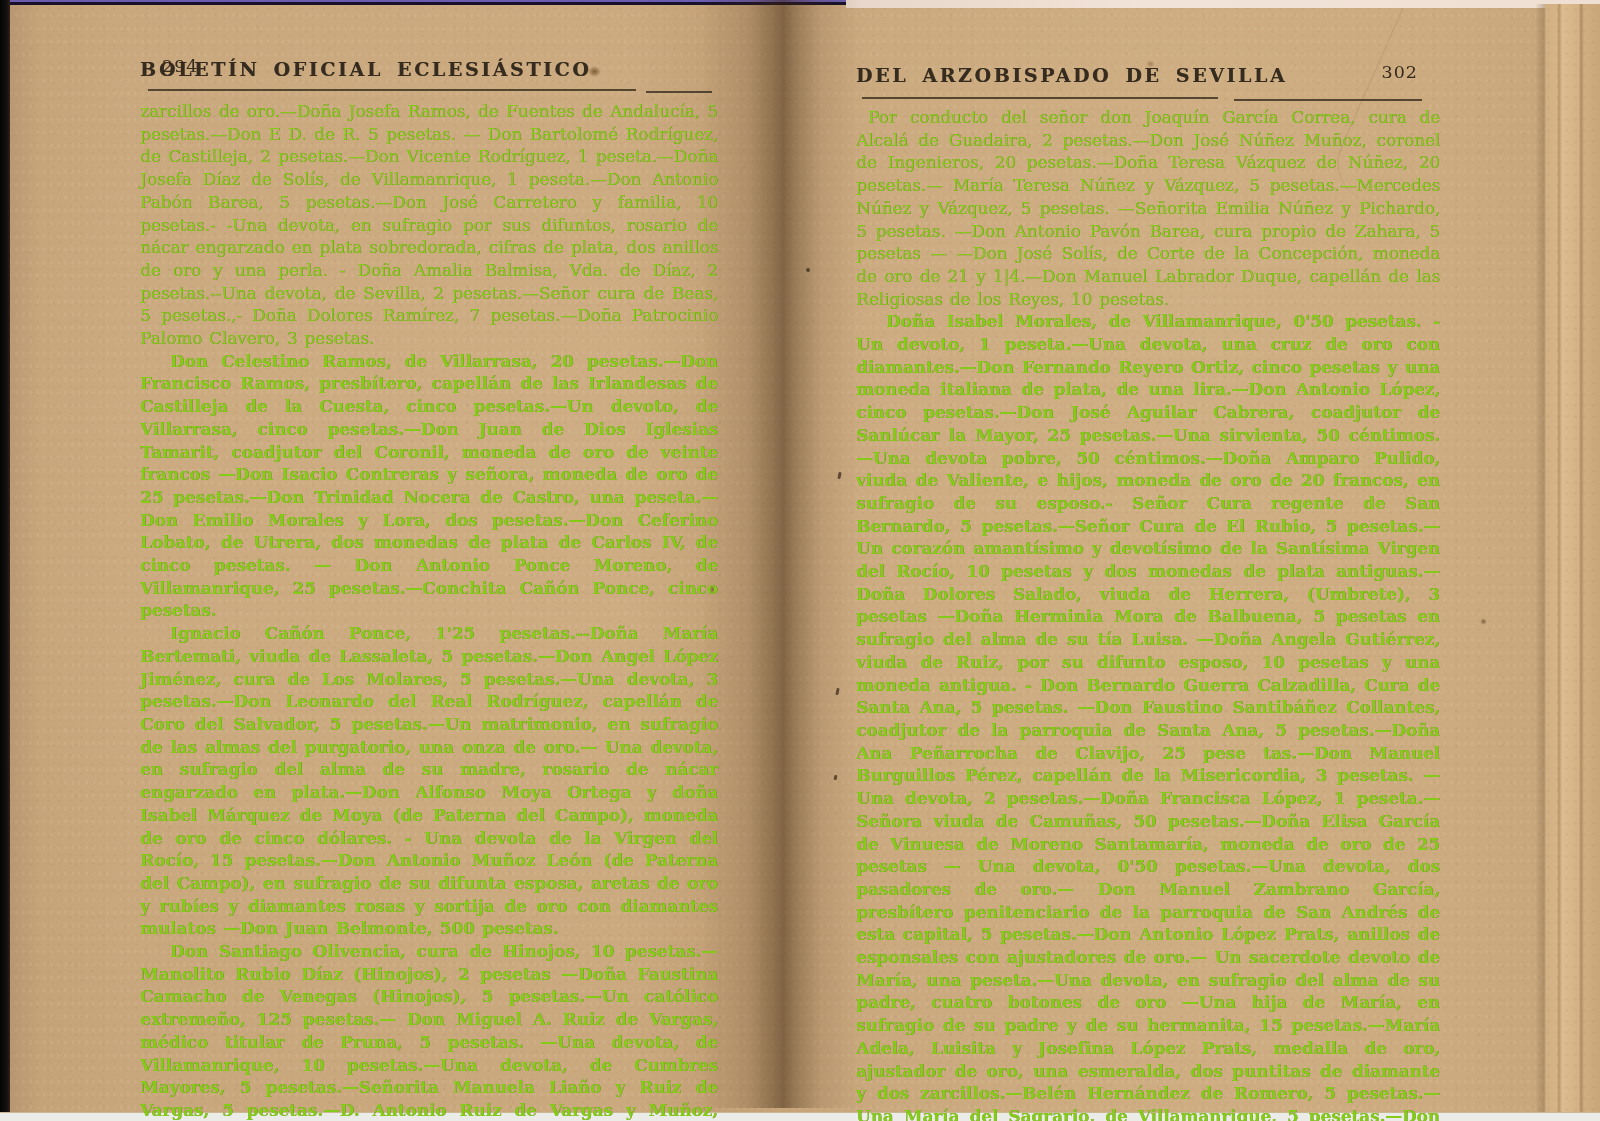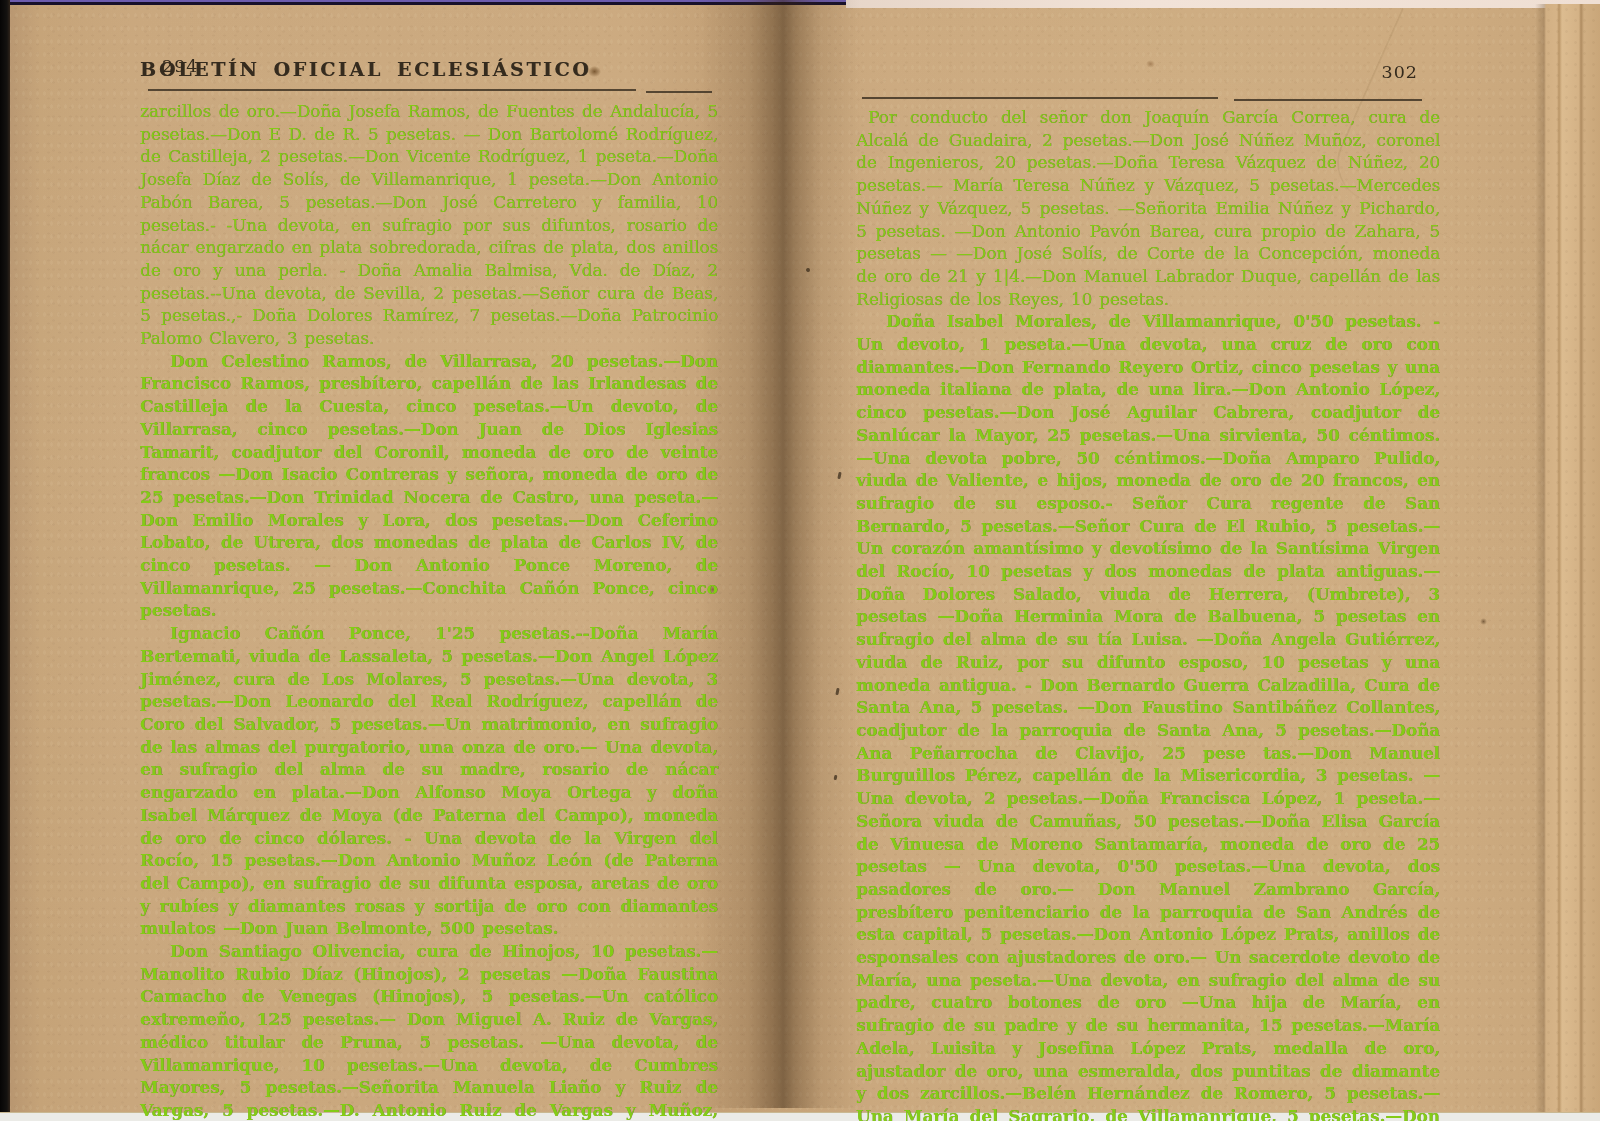--- a/index.html
+++ b/index.html
@@ -165,20 +165,21 @@
       <p data-interactable="false">zarcillos de oro.—Doña Josefa Ramos, de Fuentes de Andalucía, 5 pesetas.—Don E  D. de R. 5 pesetas. — Don Bartolomé Rodríguez, de Castilleja, 2 pesetas.—Don Vicente Rodríguez, 1 peseta.—Doña Josefa Díaz de Solís, de Villamanrique, 1 peseta.—Don Antonio Pabón Barea, 5 pesetas.—Don José Carretero y familia, 10 pesetas.- -Una devota, en sufragio por sus difuntos, rosario de nácar engarzado en plata sobredorada, cifras de plata, dos anillos de oro y una perla. - Doña Amalia Balmisa, Vda. de Díaz, 2 pesetas.--Una devota, de Sevilla, 2 pesetas.—Señor cura de Beas, 5 pesetas.,- Doña Dolores Ramírez, 7 pesetas.—Doña Patrocinio Palomo Clavero, 3 pesetas.</p>
       <p class="ind" data-interactable="false">Don Celestino Ramos, de Villarrasa, 20 pesetas.—Don Francisco Ramos, presbítero, capellán de las Irlandesas de Castilleja de la Cuesta, cinco pesetas.—Un devoto, de Villarrasa, cinco pesetas.—Don Juan de Dios Iglesias Tamarit, coadjutor del Coronil, moneda de oro de veinte francos —Don Isacio Contreras y señora, moneda de oro de 25 pesetas.—Don Trinidad Nocera de Castro, una peseta.—Don Emilio Morales y Lora, dos pesetas.—Don Ceferino Lobato, de Utrera, dos monedas de plata de Carlos IV, de cinco pesetas. — Don Antonio Ponce Moreno, de Villamanrique, 25 pesetas.—Conchita Cañón Ponce, cinco pesetas.</p>
       <p class="ind" data-interactable="false">Ignacio Cañón Ponce, 1'25 pesetas.--Doña María Bertemati, viuda de Lassaleta, 5 pesetas.—Don Angel López Jiménez, cura de Los Molares, 5 pesetas.—Una devota, 3 pesetas.—Don Leonardo del Real Rodríguez, capellán de Coro del Salvador, 5 pesetas.—Un matrimonio, en sufragio de las almas del purgatorio, una onza de oro.— Una devota, en sufragio del alma de su madre, rosario de nácar engarzado en plata.—Don Alfonso Moya Ortega y doña Isabel Márquez de Moya (de Paterna del Campo), moneda de oro de cinco dólares. - Una devota de la Virgen del Rocío, 15 pesetas.—Don Antonio Muñoz León (de Paterna del Campo), en sufragio de su difunta esposa, aretas de oro y rubíes y diamantes rosas y sortija de oro con diamantes mulatos —Don Juan Belmonte, 500 pesetas.</p>
       <p class="ind" data-interactable="false">Don Santiago Olivencia, cura de Hinojos, 10 pesetas.—Manolito Rubio Díaz (Hinojos), 2 pesetas —Doña Faustina Camacho de Venegas (Hinojos), 5 pesetas.—Un católico extremeño, 125 pesetas.— Don Miguel A. Ruiz de Vargas, médico titular de Pruna, 5 pesetas. —Una devota, de Villamanrique, 10 pesetas.—Una devota, de Cumbres Mayores, 5 pesetas.—Señorita Manuela Liaño y Ruiz de Vargas, 5 pesetas.—D. Antonio Ruiz de Vargas y Muñoz, cura de San Román y Santa Catalina, 25 pesetas.—Muy Ilustre señor don Manuel Rodríguez y González, canónigo de esta Santa Iglesia, 7'50 pesetas.—</p>
     </div>
   </div>
 
   <div class="page page-right" data-interactable="false">
     <div class="pg-header" data-interactable="false">
       <span class="pg-num" data-interactable="false">302</span>
+      <span class="pg-title" data-interactable="false">DEL ARZOBISPADO DE SEVILLA</span>
       <div class="rule rule-a" data-interactable="false"></div>
       <div class="rule rule-b" data-interactable="false"></div>
     </div>
     <div class="pg-body" data-interactable="false">
       <p class="ind-sm" data-interactable="false">Por conducto del señor don Joaquín García Correa, cura de Alcalá de Guadaira, 2 pesetas.—Don José Núñez Muñoz, coronel de Ingenieros, 20 pesetas.—Doña Teresa Vázquez de Núñez, 20 pesetas.— María Teresa Núñez y Vázquez, 5 pesetas.—Mercedes Núñez y Vázquez, 5 pesetas. —Señorita Emilia Núñez y Pichardo, 5 pesetas. —Don Antonio Pavón Barea, cura propio de Zahara, 5 pesetas — —Don José Solís, de Corte de la Concepción, moneda de oro de 21 y 1|4.—Don Manuel Labrador Duque, capellán de las Religiosas de los Reyes, 10 pesetas.</p>
       <p class="ind" data-interactable="false">Doña Isabel Morales, de Villamanrique, 0'50 pesetas. - Un devoto, 1 peseta.—Una devota, una cruz de oro con diamantes.—Don Fernando Reyero Ortiz, cinco pesetas y una moneda italiana de plata, de una lira.—Don Antonio López, cinco pesetas.—Don José Aguilar Cabrera, coadjutor de Sanlúcar la Mayor, 25 pesetas.—Una sirvienta, 50 céntimos.—Una devota pobre, 50 céntimos.—Doña Amparo Pulido, viuda de Valiente, e hijos, moneda de oro de 20 francos, en sufragio de su esposo.- Señor Cura regente de San Bernardo, 5 pesetas.—Señor Cura de El Rubio, 5 pesetas.—Un corazón amantísimo y devotísimo de la Santísima Virgen del Rocío, 10 pesetas y dos monedas de plata antiguas.—Doña Dolores Salado, viuda de Herrera, (Umbrete), 3 pesetas —Doña Herminia Mora de Balbuena, 5 pesetas en sufragio del alma de su tía Luisa. —Doña Angela Gutiérrez, viuda de Ruiz, por su difunto esposo, 10 pesetas y una moneda antigua. - Don Bernardo Guerra Calzadilla, Cura de Santa Ana, 5 pesetas. —Don Faustino Santibáñez Collantes, coadjutor de la parroquia de Santa Ana, 5 pesetas.—Doña Ana Peñarrocha de Clavijo, 25 pese tas.—Don Manuel Burguillos Pérez, capellán de la Misericordia, 3 pesetas. — Una devota, 2 pesetas.—Doña Francisca López, 1 peseta.—Señora viuda de Camuñas, 50 pesetas.—Doña Elisa García de Vinuesa de Moreno Santamaría, moneda de oro de 25 pesetas — Una devota, 0'50 pesetas.—Una devota, dos pasadores de oro.— Don Manuel Zambrano García, presbítero penitenciario de la parroquia de San Andrés de esta capital, 5 pesetas.—Don Antonio López Prats, anillos de esponsales con ajustadores de oro.— Un sacerdote devoto de María, una peseta.—Una devota, en sufragio del alma de su padre, cuatro botones de oro —Una hija de María, en sufragio de su padre y de su hermanita, 15 pesetas.—María Adela, Luisita y Josefina López Prats, medalla de oro, ajustador de oro, una esmeralda, dos puntitas de diamante y dos zarcillos.—Belén Hernández de Romero, 5 pesetas.—Una María del Sagrario, de Villamanrique, 5 pesetas.—Don Agustín Galán, en sufragio del alma de sus padres, 15 pesetas.—Doña Josefa Vega de Salteras, un alfiler de oro con</p>
     </div>
   </div>
 
 </div>

